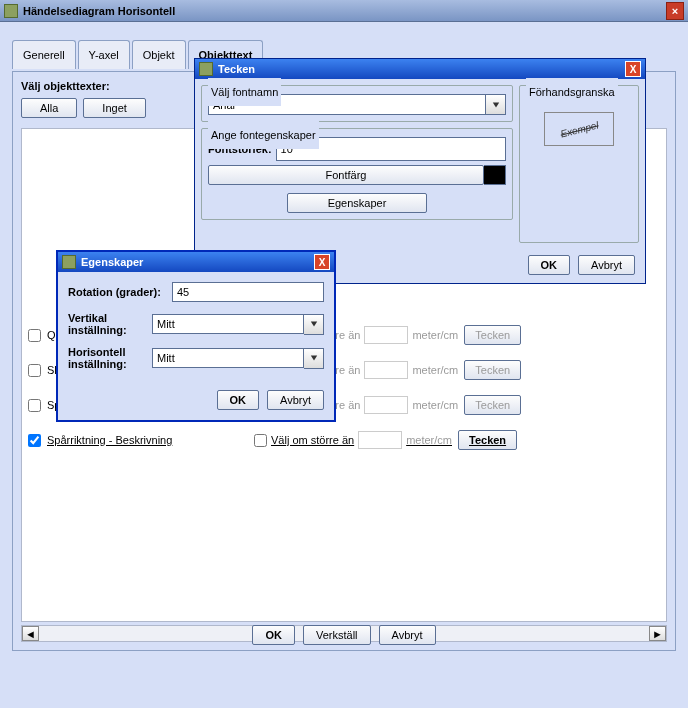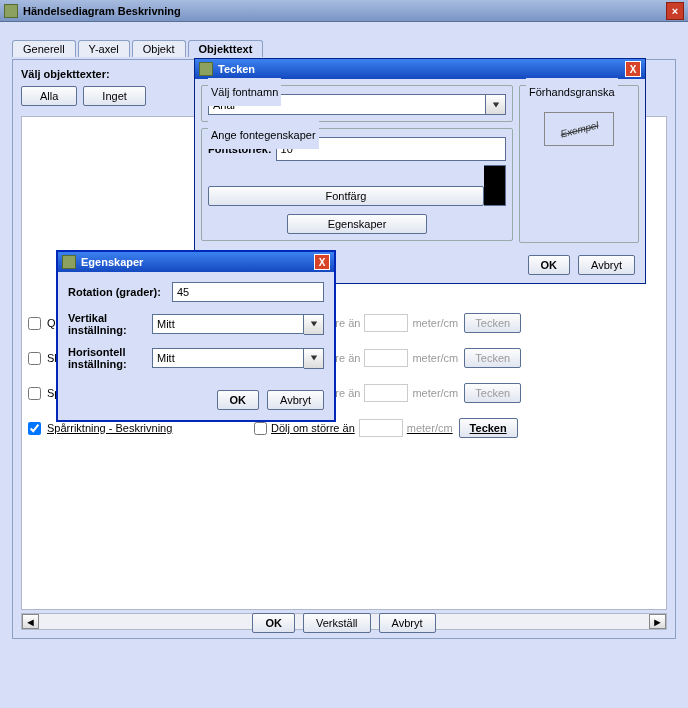--- a/index.html
+++ b/index.html
@@ -7,21 +7,21 @@
 
   
   .main-titlebar { background: linear-gradient(to bottom, #a8bce0, #7a95c4); height: 22px; display: flex; align-items: center; padding: 0 4px; color: #000; font-weight: bold; border-bottom: 1px solid #5a6f94; }
   .main-titlebar .icon { width: 14px; height: 14px; background: #8ca060; border: 1px solid #556b2f; margin-right: 5px; }
   .main-titlebar .close { margin-left: auto; width: 18px; height: 18px; background: #c83c28; color:#fff; font-weight:bold; display:flex;align-items:center;justify-content:center; border:1px solid #8b2012; cursor:pointer; }
 
   .main-body { padding: 6px; position: relative; }
 
   
   .tabs { display:flex; gap:2px; margin: 12px 0 2px 6px; }
-  .tab { background:#e8ecf7; border:1px solid #8ca0c4; border-bottom:none; padding:2px 10px; border-radius:3px 3px 0 0; cursor:pointer; }
+  .tab { background:#e8ecf7; border:1px solid #8ca0c4; border-bottom:none; padding:8px 10px; border-radius:3px 3px 0 0; cursor:pointer; }
   .tab.active { background:#d6dff7; font-weight:bold; }
 
   .content-panel { margin: 0 6px; border:1px solid #8ca0c4; background:#d6dff7; padding:8px; position:relative; height:580px; }
 
   .label-top { font-weight:bold; margin-bottom:6px; }
   .btn { background:linear-gradient(to bottom,#fdfdfd,#e0e5f0); border:1px solid #5a6f94; padding:3px 12px; cursor:pointer; border-radius:2px; }
   .btn.wide { padding:3px 18px; }
   .btn:disabled, .btn.disabled { color:#9a9a9a; }
 
   .top-buttons { display:flex; gap:6px; }
@@ -55,21 +55,21 @@
   .fs .legend { position:absolute; top:-8px; left:6px; background:#d6dff7; padding:8px 3px; font-size:11px; }
   .font-col { flex:1; }
   .preview-col { width:120px; }
   .combo { display:flex; }
   .combo input { flex:1; height:21px; border:1px solid #5a6f94; padding:8px 4px; background:#fff;}
   .combo .drop { width:20px; height:21px; background:linear-gradient(#fff,#ddd); border:1px solid #5a6f94; border-left:none; display:flex;align-items:center;justify-content:center; cursor:pointer;}
   .line { margin-top:6px; }
   .sz-row { display:flex; align-items:center; gap:4px; }
   .sz-row input { flex:1; height:24px; border:1px solid #5a6f94; padding:0 4px; background:#fff;}
   .colorbtn-row { display:flex; margin-top:4px; }
-  .colorbtn-row .btn { flex:1;margin-top:21px; }
+  .colorbtn-row .btn { flex:1; }
   .colorbtn-row .swatch { width:22px; background:#000; border:1px solid #5a6f94; border-left:none;}
   .egensk-row { display:flex; justify-content:center; margin-top:8px; }
   .egensk-row .btn { padding:3px 40px; }
   .preview-box { border:1px solid #888; margin:18px auto 0; width:70px; height:34px; display:flex;align-items:center;justify-content:center; }
   .preview-box span { font-style:italic; transform:rotate(-14deg); text-decoration:line-through; font-size:10px; color:#333; }
   .tecken-footer { display:flex; gap:8px; justify-content:flex-end; padding:6px 10px 8px; }
 
   
   .egensk-dlg { position:absolute; left:56px; top:250px; width:280px; border:2px solid #0028b8; background:#d6dff7; z-index:20; }
   .egensk-body { padding:10px; }
@@ -79,21 +79,21 @@
   .erow .combo { flex:1; }
   .egensk-footer { display:flex; gap:8px; justify-content:flex-end; padding:0 10px 10px; }
 
   svg.tri { width:8px; height:8px; }
 </style>
 </head>
 <body>
 
 <div class="main-titlebar">
   <div class="icon"></div>
-  <span>Händelsediagram Beskrivning</span>
+  <span>Händelsediagram Horisontell</span>
   <div class="close">×</div>
 </div>
 
 <div class="main-body">
 
   <div class="tabs">
     <div class="tab"><span>Generell</span></div>
     <div class="tab"><span>Y-axel</span></div>
     <div class="tab"><span>Objekt</span></div>
     <div class="tab active"><span>Objekttext</span></div>
@@ -146,21 +146,21 @@
           </div>
         <button class="btn disabled tecken-btn"><span>Tecken</span></button>
       </div>
 
       <div class="row" style="top:301px;text-decoration:underline;">
         <input type="checkbox" class="chk" checked="" style="">
         <span class="row-label" style="color:#000">Spårriktning - Beskrivning</span>
         <div style="width:30px"></div>
         <div class="dolj">
             <input type="checkbox" class="chk" style="">
-            <span style="color:#000">Dölj om större än</span>
+            <span style="color:#000">Välj om större än</span>
             <div class="val"></div>
             <span class="unit">meter/cm</span>
           </div>
         <button class="btn tecken-btn" style="font-weight:bold"><span>Tecken</span></button>
       </div>
 
     </div>
 
     <div class="hscroll">
       <div class="arrow">◄</div>

